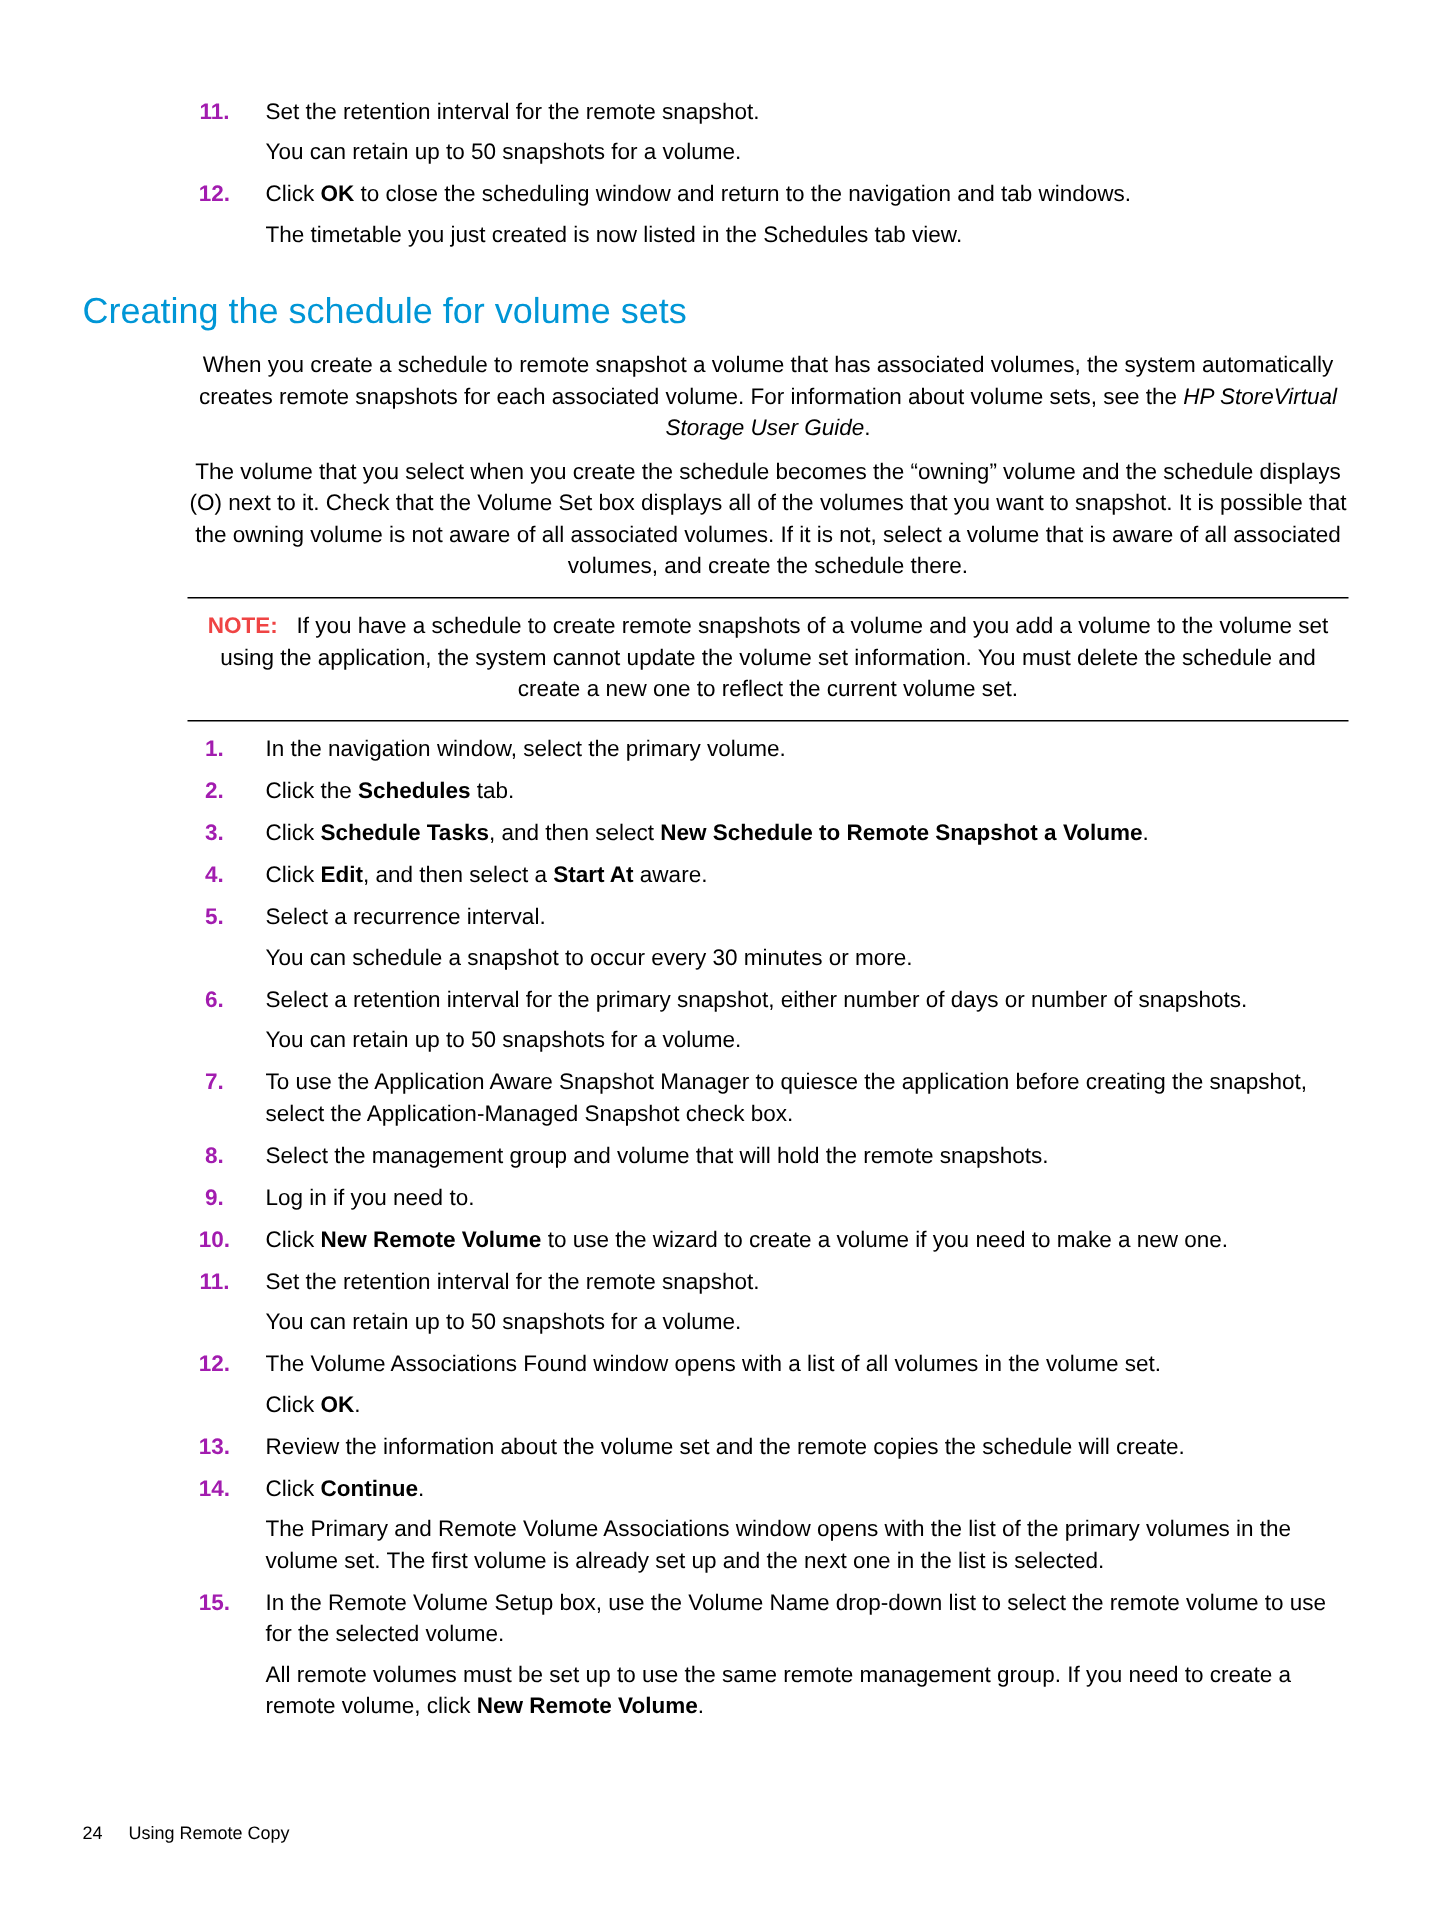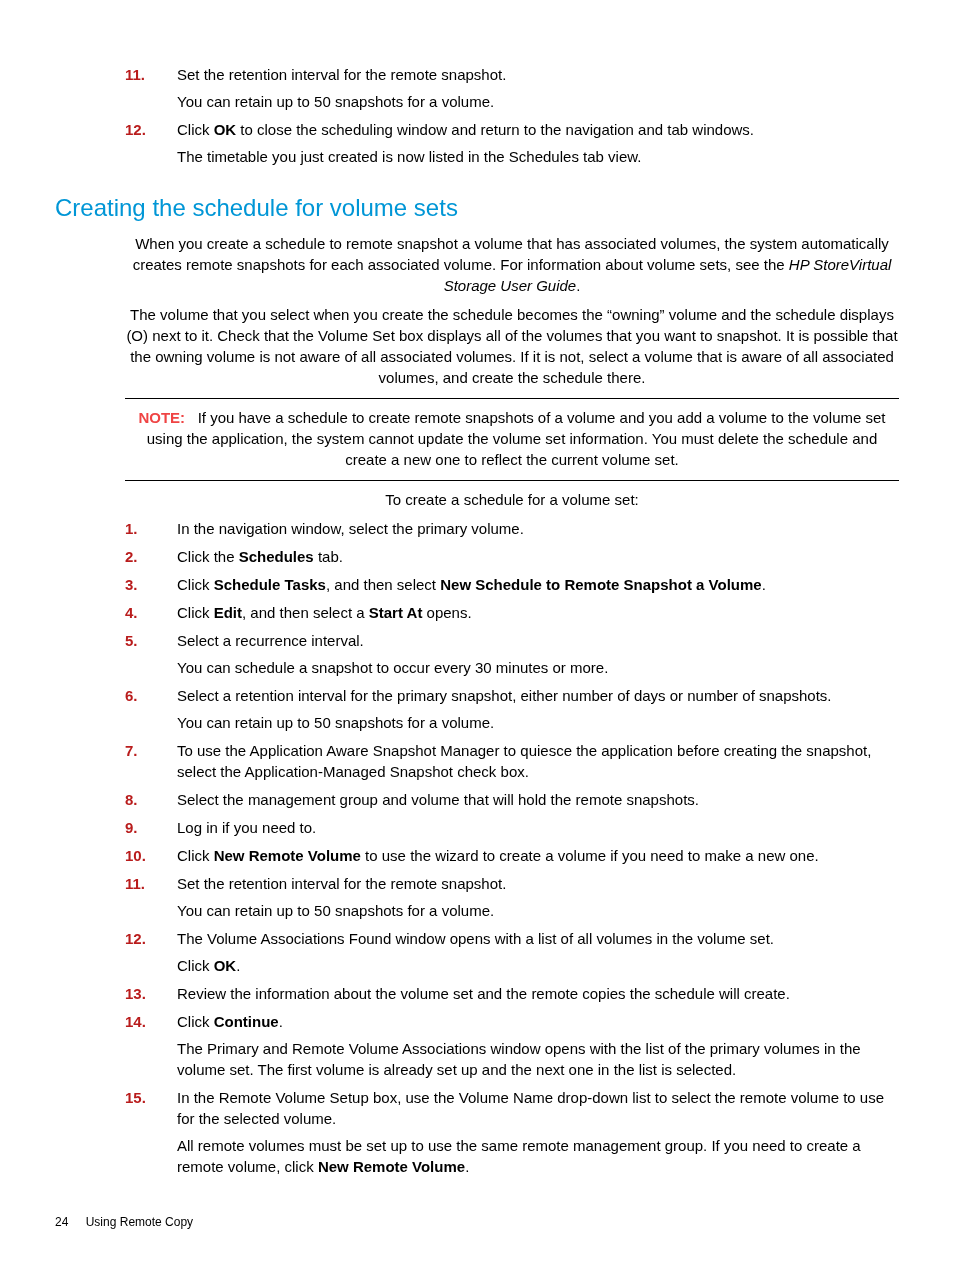--- a/index.html
+++ b/index.html
@@ -39,24 +39,24 @@
   ol.proc {
     list-style: none;
     padding: 0;
     margin: 4px 0 4px 70px;
   }
   ol.proc > li {
     display: flex;
     margin: 3px 0;
   }
   ol.proc .num {
-    color: #b91c1c;
+    color: #a21caf;
     font-weight: bold;
     flex: 0 0 36px;
-    text-align: left;
+    text-align: center;
     padding-right: 16px;
   }
   ol.proc .txt {
     flex: 1;
   }
   ol.proc .txt p {
     margin: 0 0 4px 0;
   }
   ol.proc .txt p + p {
     margin-top: 6px;
@@ -109,23 +109,20 @@
   <p class="block"><span>When you create a schedule to remote snapshot a volume that has associated volumes, the system automatically creates remote snapshots for each associated volume. For information about volume sets, see the </span><em>HP StoreVirtual Storage User Guide</em><span>.</span></p>
   <p class="block">The volume that you select when you create the schedule becomes the “owning” volume and the schedule displays (O) next to it. Check that the Volume Set box displays all of the volumes that you want to snapshot. It is possible that the owning volume is not aware of all associated volumes. If it is not, select a volume that is aware of all associated volumes, and create the schedule there.</p>
 </div>
 
 <div class="hr"></div>
 <div class="body-indent">
   <p class="block"><span class="note-label">NOTE:</span>&nbsp;&nbsp;&nbsp;<span>If you have a schedule to create remote snapshots of a volume and you add a volume to the volume set using the application, the system cannot update the volume set information. You must delete the schedule and create a new one to reflect the current volume set.</span></p>
 </div>
 <div class="hr"></div>
 
-<div class="body-indent">
-  <p class="block">To create a schedule for a volume set:</p>
-</div>
 
 <ol class="proc">
   <li>
         <div class="num">1.</div>
         <div class="txt">
           <p>In the navigation window, select the primary volume.</p>
         </div>
       </li>
   <li>
         <div class="num">2.</div>
@@ -135,21 +132,21 @@
       </li>
   <li>
         <div class="num">3.</div>
         <div class="txt">
           <p><span>Click </span><b>Schedule Tasks</b><span>, and then select </span><b>New Schedule to Remote Snapshot a Volume</b><span>.</span></p>
         </div>
       </li>
   <li>
         <div class="num">4.</div>
         <div class="txt">
-          <p><span>Click </span><b>Edit</b><span>, and then select a </span><b>Start At</b><span> opens.</span></p>
+          <p><span>Click </span><b>Edit</b><span>, and then select a </span><b>Start At</b><span> aware.</span></p>
         </div>
       </li>
   <li>
         <div class="num">5.</div>
         <div class="txt">
           <p>Select a recurrence interval.</p>
           <p>You can schedule a snapshot to occur every 30 minutes or more.</p>
         </div>
       </li>
   <li>

